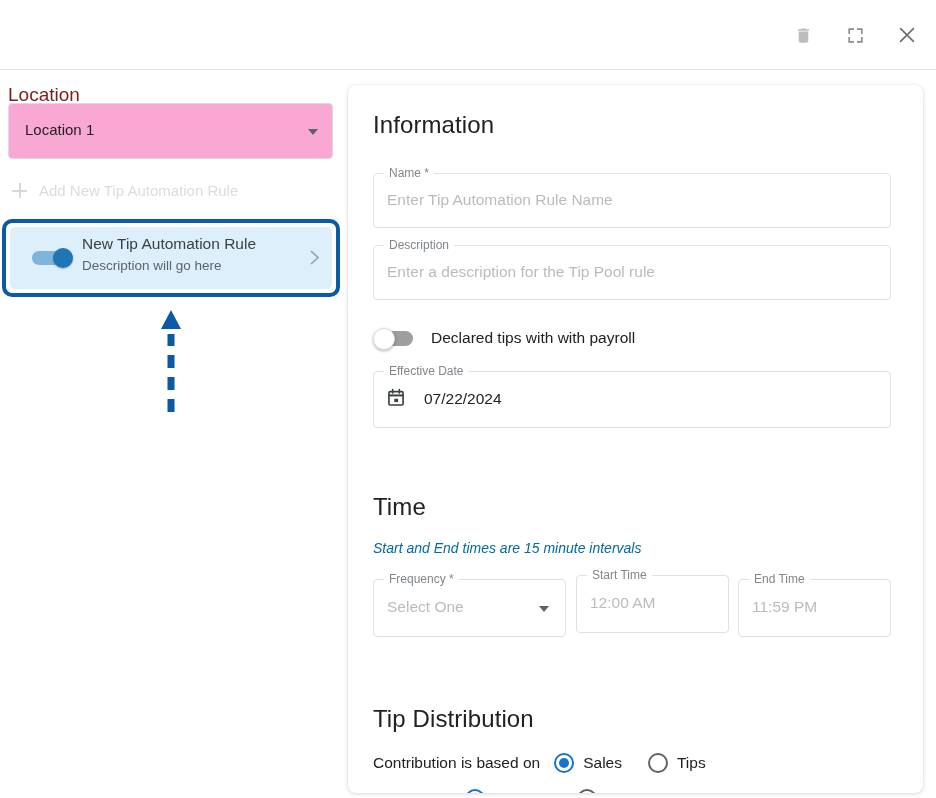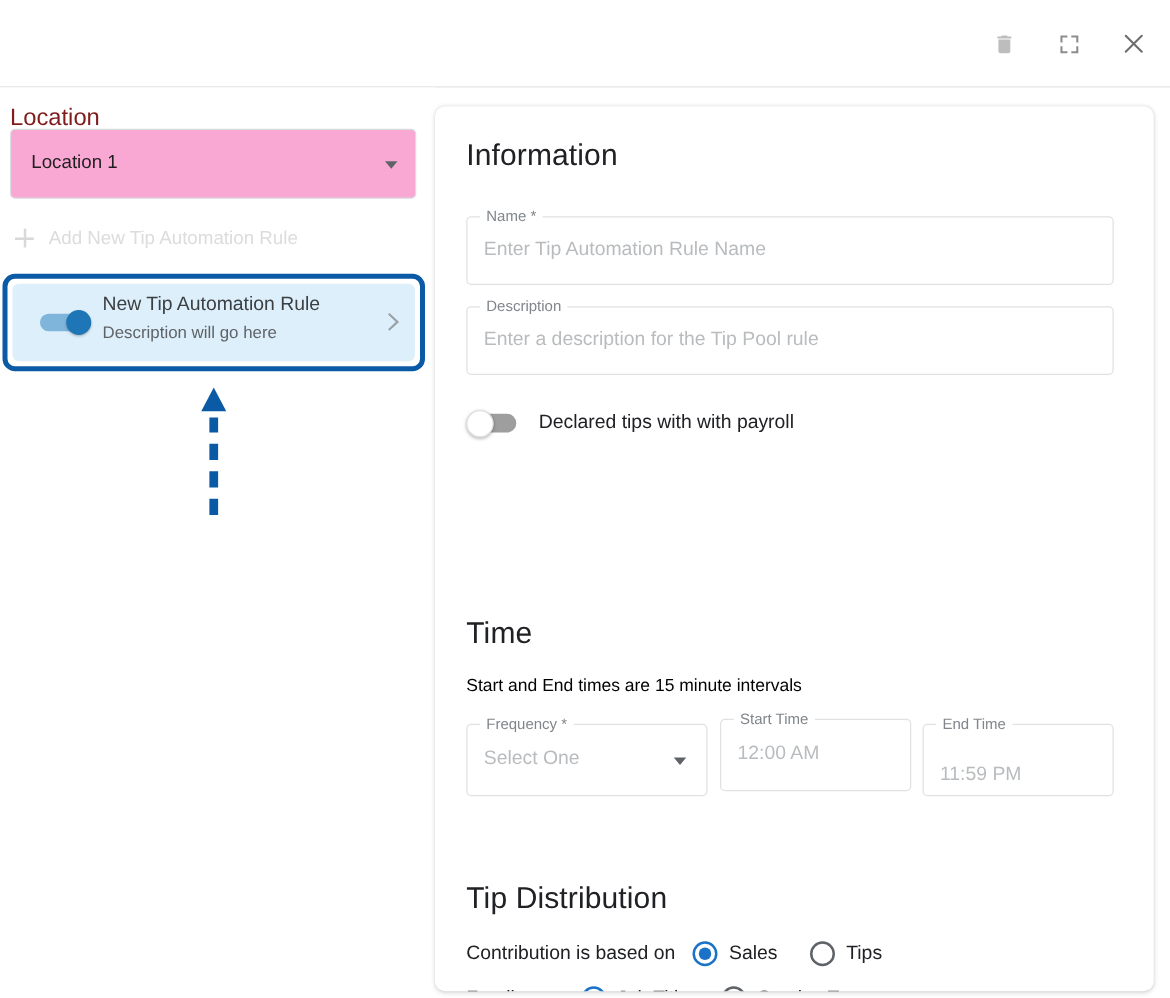--- a/index.html
+++ b/index.html
@@ -192,21 +192,22 @@
   .section-title {
     position: absolute;
     font-size: 24px;
     font-weight: 400;
     color: #202124;
     letter-spacing: .1px;
   }
   .helper-text {
     position: absolute;
     font-size: 14px;
-    color: #000000;
+    color: #0369a1;
+    font-style: italic;
   }
 
   
   .field {
     position: absolute;
     box-sizing: border-box;
     border: 1px solid #dfe1e3;
     border-radius: 4px;
     background: #fff;
   }
@@ -378,39 +379,51 @@
   </div>
 
   <div class="payroll-row">
     <div class="toggle-off">
       <div class="toggle-off-track"></div>
       <div class="toggle-off-thumb"></div>
     </div>
     <span class="payroll-label">Declared tips with with payroll</span>
   </div>
 
+  <div class="field" style="left:25px; top:286px; width:518px; height:57px;">
+    <span class="field-notch">Effective Date</span>
+    <span class="cal-icon">
+      <svg width="20" height="21" viewBox="0 0 24 24" fill="none" stroke="#3c4043" stroke-width="2" aria-hidden="true">
+        <rect x="3.5" y="5" width="17" height="16" rx="1.5"></rect>
+        <path d="M3.5 9.5h17" stroke-width="2.4"></path>
+        <path d="M8 2.5v4M16 2.5v4" stroke-linecap="round"></path>
+        <rect x="10" y="13.5" width="4.5" height="4" fill="#3c4043" stroke="none"></rect>
+      </svg>
+    </span>
+    <span class="field-value" style="left:50px; top:18px;">07/22/2024</span>
+  </div>
 
   <div class="section-title" style="left:25px; top:408px;">Time</div>
 
   <div class="helper-text" style="left:25px; top:455px;">Start and End times are 15 minute intervals</div>
 
   <div class="field" style="left:25px; top:494px; width:193px; height:58px;">
     <span class="field-notch">Frequency *</span>
     <span class="field-placeholder" style="top:18px;">Select One</span>
     <span class="select-caret" style="right:16px; top:26px;"></span>
   </div>
 
   <div class="field" style="left:228px; top:490px; width:153px; height:58px;">
     <span class="field-notch">Start Time</span>
     <span class="field-placeholder" style="top:18px;">12:00 AM</span>
   </div>
 
   <div class="field" style="left:390px; top:494px; width:153px; height:58px;">
     <span class="field-notch">End Time</span>
-    <span class="field-placeholder" style="top:18px;margin-top:13px;">11:59 PM</span>
+    <span class="field-placeholder" style="top:18px;">11:59 PM</span>
   </div>
 
   <div class="section-title" style="left:25px; top:620px;">Tip Distribution</div>
 
   <div class="radio-row" style="left:25px; top:668px;">
     <span class="radio-prefix">Contribution is based on</span>
     <span class="radio checked"></span>
     <span class="radio-label">Sales</span>
     <span class="radio"></span>
     <span class="radio-label">Tips</span>

